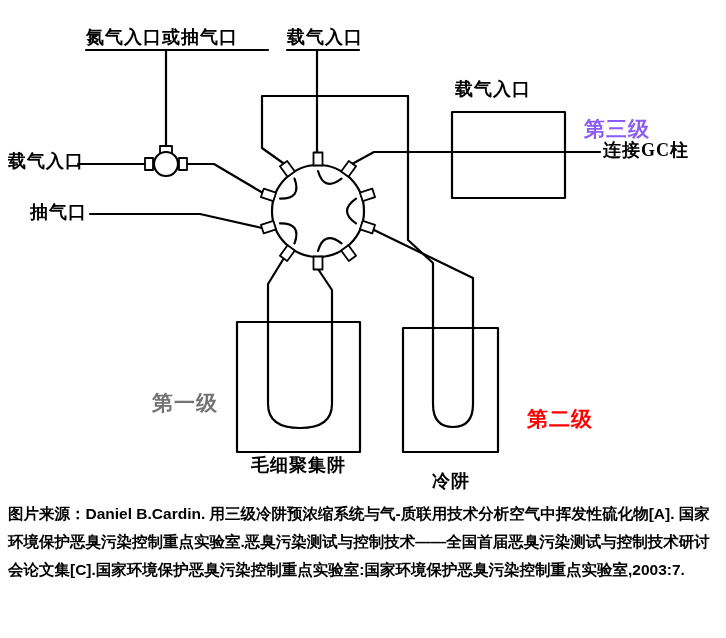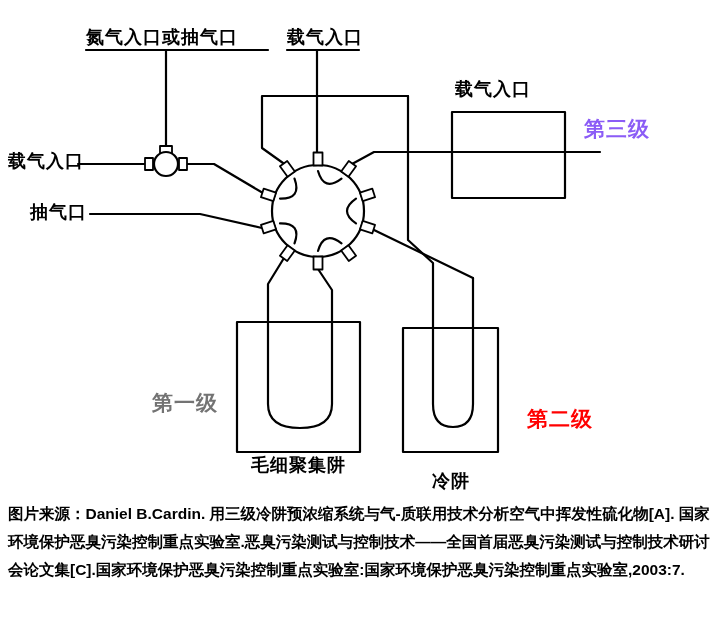--- a/index.html
+++ b/index.html
@@ -82,20 +82,21 @@
         </g>
       </g>
     </svg>
 
     <div class="lbl" style="left:86px;top:27px">氮气入口或抽气口</div>
     <div class="lbl" style="left:287px;top:27px">载气入口</div>
     <div class="lbl" style="left:8px;top:151px">载气入口</div>
     <div class="lbl" style="left:30px;top:202px">抽气口</div>
     <div class="lbl" style="left:455px;top:79px">载气入口</div>
     <div class="stage" style="left: 584px; top: 90px; color: #8b5cf6; margin-top: 27px;">第三级</div>
+    <div class="lbl" style="left:603px;top:140px">连接GC柱</div>
     <div class="stage" style="left: 152px; top: 391px; color: #737373;">第一级</div>
     <div class="stage" style="left: 527px; top: 391px; color: rgb(255, 0, 0); margin-top: 16px;">第二级</div>
     <div class="lbl" style="left:251px;top:455px">毛细聚集阱</div>
     <div class="lbl" style="left:432px;top:471px">冷阱</div>
   </div>
 
   <p class="caption">图片来源：Daniel B.Cardin. 用三级冷阱预浓缩系统与气-质联用技术分析空气中挥发性硫化物[A]. 国家环境保护恶臭污染控制重点实验室.恶臭污染测试与控制技术——全国首届恶臭污染测试与控制技术研讨会论文集[C].国家环境保护恶臭污染控制重点实验室:国家环境保护恶臭污染控制重点实验室,2003:7.</p>
 
 </div>
 

